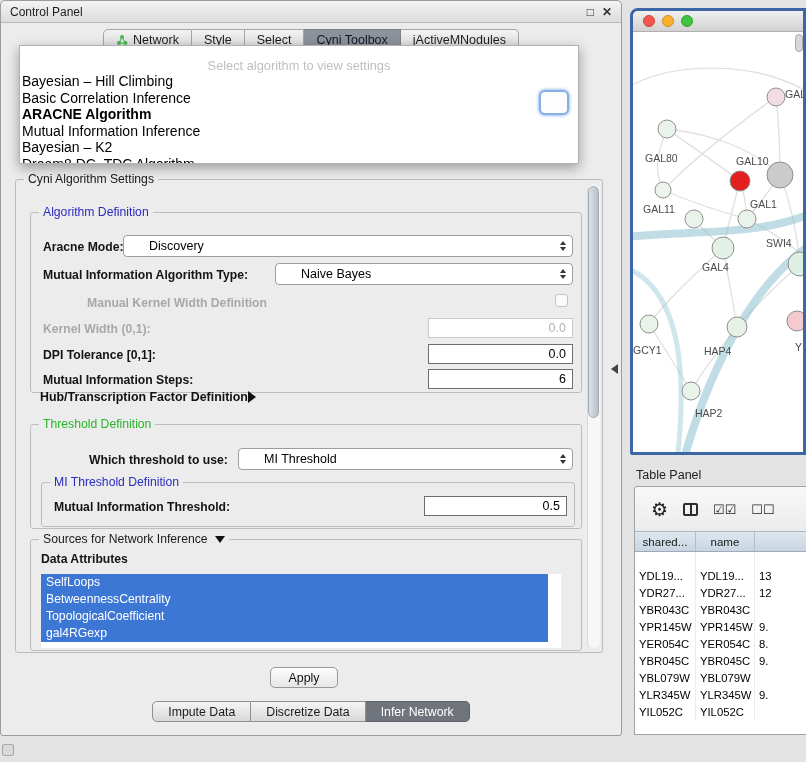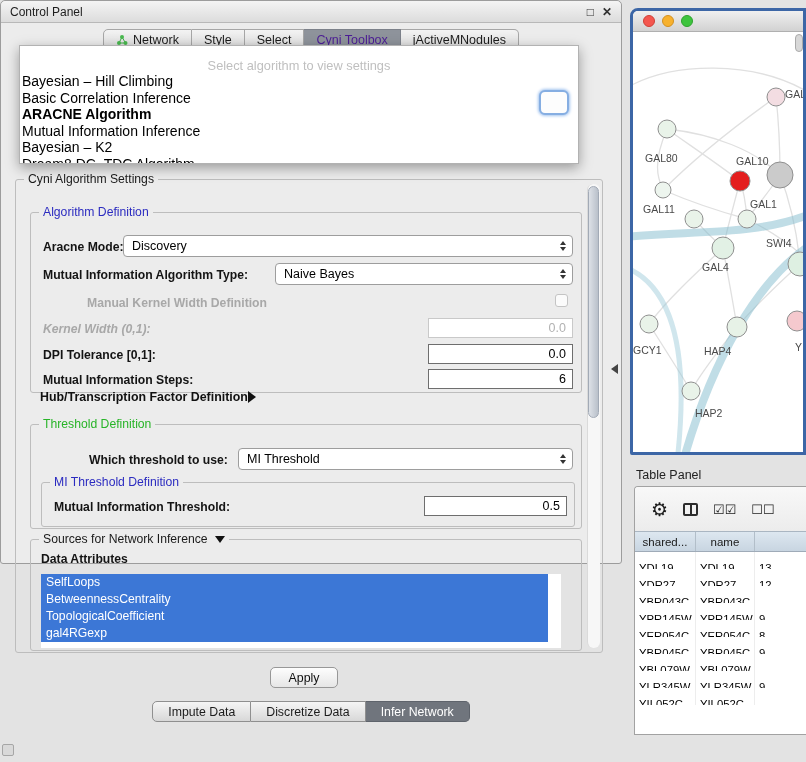--- a/index.html
+++ b/index.html
@@ -1,54 +1,54 @@
 <!DOCTYPE html>
 <html><head>
 <meta charset="utf-8">
 <style>
   * { margin:0; padding:0; box-sizing:border-box; }
   html,body { width:806px; height:762px; }
   body { font-family:"Liberation Sans", sans-serif; background:#e3e3e3; position:relative; overflow:hidden; }
 
   
-  .control-panel { position:absolute; left:0; top:8; width:622px; height:564px;
+  .control-panel { position:absolute; left:0; top:8; width:622px; height:736px;
     background:#ececec; border:1px solid #9c9c9c; border-radius:5px 5px 3px 3px; }
   .titlebar { height:22px; background:linear-gradient(#f4f4f4,#dcdcdc);
     border-bottom:1px solid #b8b8b8; border-radius:5px 5px 0 0;
     display:flex; align-items:center; padding:0 9px; font-size:12px; color:#1d1d1d; }
   .win-icons { margin-left:auto; display:flex; gap:8px; font-size:12px; font-weight:bold; color:#333; }
 
   
   .tabs { position:absolute; top:28px; left:0; right:0; height:22px;
     display:flex; justify-content:center; font-size:12.5px; color:#1c1c1c; }
   .tab { display:flex; align-items:center; gap:5px; padding:0 12px;
     background:linear-gradient(#f3f3f3,#dadada); border:1px solid #a6a6a6; border-left-width:0; }
   .tab:first-child { border-left-width:1px; border-radius:5px 0 0 5px; }
   .tab:last-child { border-radius:0 5px 5px 0; }
-  .tab.sel { background:#8e939b; border-color:#7c818a; color:#4c1d95; }
+  .tab.sel { background:#8e939b; border-color:#7c818a; color:#0f172a; }
 
   
   .popup { position:absolute; left:18px; top:44px; width:560px; height:119px; background:#fff;
     border:1px solid #b2b2b2; box-shadow:0 4px 12px rgba(0,0,0,.35); z-index:40; overflow:hidden; }
   .dd-prompt { color:#bfbfbf; text-align:center; font-size:12.8px; height:15px; line-height:15px; margin-top:12px; }
   .dd-item { font-size:14px; line-height:16.5px; height:16.5px; padding-left:2px; color:#000; white-space:nowrap; }
   .dd-item.dd-selected { font-weight:bold; }
   .glitch-btn { position:absolute; left:538px; top:89px; width:30px; height:25px; background:#fdfdfd;
     border:2px solid #86aee2; border-radius:6px; box-shadow:0 0 3px 1px #a3c4ef; z-index:45; }
 
   
   .gbox { position:absolute; border:1px solid #bdbdbd; border-radius:3px; }
   .legend { position:absolute; top:-8px; left:8px; background:#ececec; padding:0 4px;
     font-size:12.2px; color:#1a1a1a; white-space:nowrap; }
   .legend.blue { color:#2b2bc0; } .legend.green { color:#28b428; }
   .lbl { position:absolute; font-size:12.2px; font-weight:bold; color:#141414; white-space:nowrap; }
   .lbl.dis { color:#a8a8a8; }
 
   .combo { position:absolute; height:22px; background:#fff; border:1px solid #9d9d9d; border-radius:4px;
-    display:flex; align-items:center; padding:0 6px 0 8px; font-size:12.5px; color:#000; }
+    display:flex; align-items:center; padding:0 6px 0 25px; font-size:12.5px; color:#000; }
   .arrows { margin-left:auto; display:flex; flex-direction:column; align-items:center; gap:2px; }
   .tu { width:0; height:0; border-left:3.5px solid transparent; border-right:3.5px solid transparent; border-bottom:4.5px solid #333; }
   .td { width:0; height:0; border-left:3.5px solid transparent; border-right:3.5px solid transparent; border-top:4.5px solid #333; }
 
   .tfield { position:absolute; height:20px; background:#fff; border:1px solid #6e6e6e;
     display:flex; align-items:center; justify-content:flex-end; padding:0 6px; font-size:12.5px; color:#000; }
   .tfield.dis { border-color:#c9c9c9; color:#b2b2b2; }
   .cbox { position:absolute; width:13px; height:13px; background:#fbfbfb; border:1px solid #c4c4c4; border-radius:3px; }
 
   .hub { position:absolute; left:24px; top:210px; font-size:12.4px; font-weight:bold; color:#111;
@@ -104,21 +104,21 @@
   .cols-icon { width:15px; height:13px; border:2px solid #2c2c2c; border-radius:2px; position:relative; }
   .cols-icon::after { content:""; position:absolute; left:4.5px; top:0; bottom:0; width:2px; background:#2c2c2c; }
   .tp-head { display:flex; height:21px; background:linear-gradient(#dde7f0,#c8d5e1);
     border-top:1px solid #aab6c2; border-bottom:1px solid #9fabb8; font-size:11.5px; color:#1a1a1a; }
   .tp-hcell { width:62px; line-height:20px; text-align:center; border-right:1px solid #b2bec9;
     overflow:hidden; white-space:nowrap; }
   .tp-hcell:nth-child(2) { width:60px; }
   .tp-hcell:nth-child(3) { width:52px; border-right:none; }
   .tp-rows { background:#fff; height:calc(100% - 65px); overflow:hidden; }
   .tp-row { display:flex; height:17px; font-size:11.3px; color:#000; }
-  .tp-cell { width:62px; line-height:17px; padding:8px 4px; border-right:1px solid #ededed;
+  .tp-cell { width:62px; line-height:17px; padding:16px 4px; border-right:1px solid #ededed;
     overflow:hidden; white-space:nowrap; }
   .tp-cell:nth-child(2) { width:60px; }
   .tp-cell:nth-child(3) { width:52px; border-right:none; }
 
   .corner-grip { position:absolute; left:2px; top:744px; width:12px; height:12px;
     background:#d9d9d9; border:1px solid #a6a6a6; border-radius:2px; }
 </style>
 </head>
 <body>
 
@@ -177,21 +177,21 @@
         <span>Naive Bayes</span>
         <span class="arrows">
             <i class="tu"></i>
             <i class="td"></i>
           </span>
       </div>
 
       <span class="lbl dis" style="left:12px;top:83px;padding-left:44px;">Manual Kernel Width Definition</span>
       <span class="cbox" style="left:524px;top:81px;"></span>
 
-      <span class="lbl dis" style="left:12px;top:109px;font-style:italic;">Kernel Width (0,1):</span>
+      <span class="lbl dis" style="left:12px;top:109px;">Kernel Width (0,1):</span>
       <div class="tfield dis" style="left:397px;top:105px;width:145px;">0.0</div>
 
       <span class="lbl" style="left:12px;top:135px;">DPI Tolerance [0,1]:</span>
       <div class="tfield" style="left:397px;top:131px;width:145px;">0.0</div>
 
       <span class="lbl" style="left:12px;top:160px;">Mutual Information Steps:</span>
       <div class="tfield" style="left:397px;top:156px;width:145px;">6</div>
     </div>
 
     <div class="hub">

